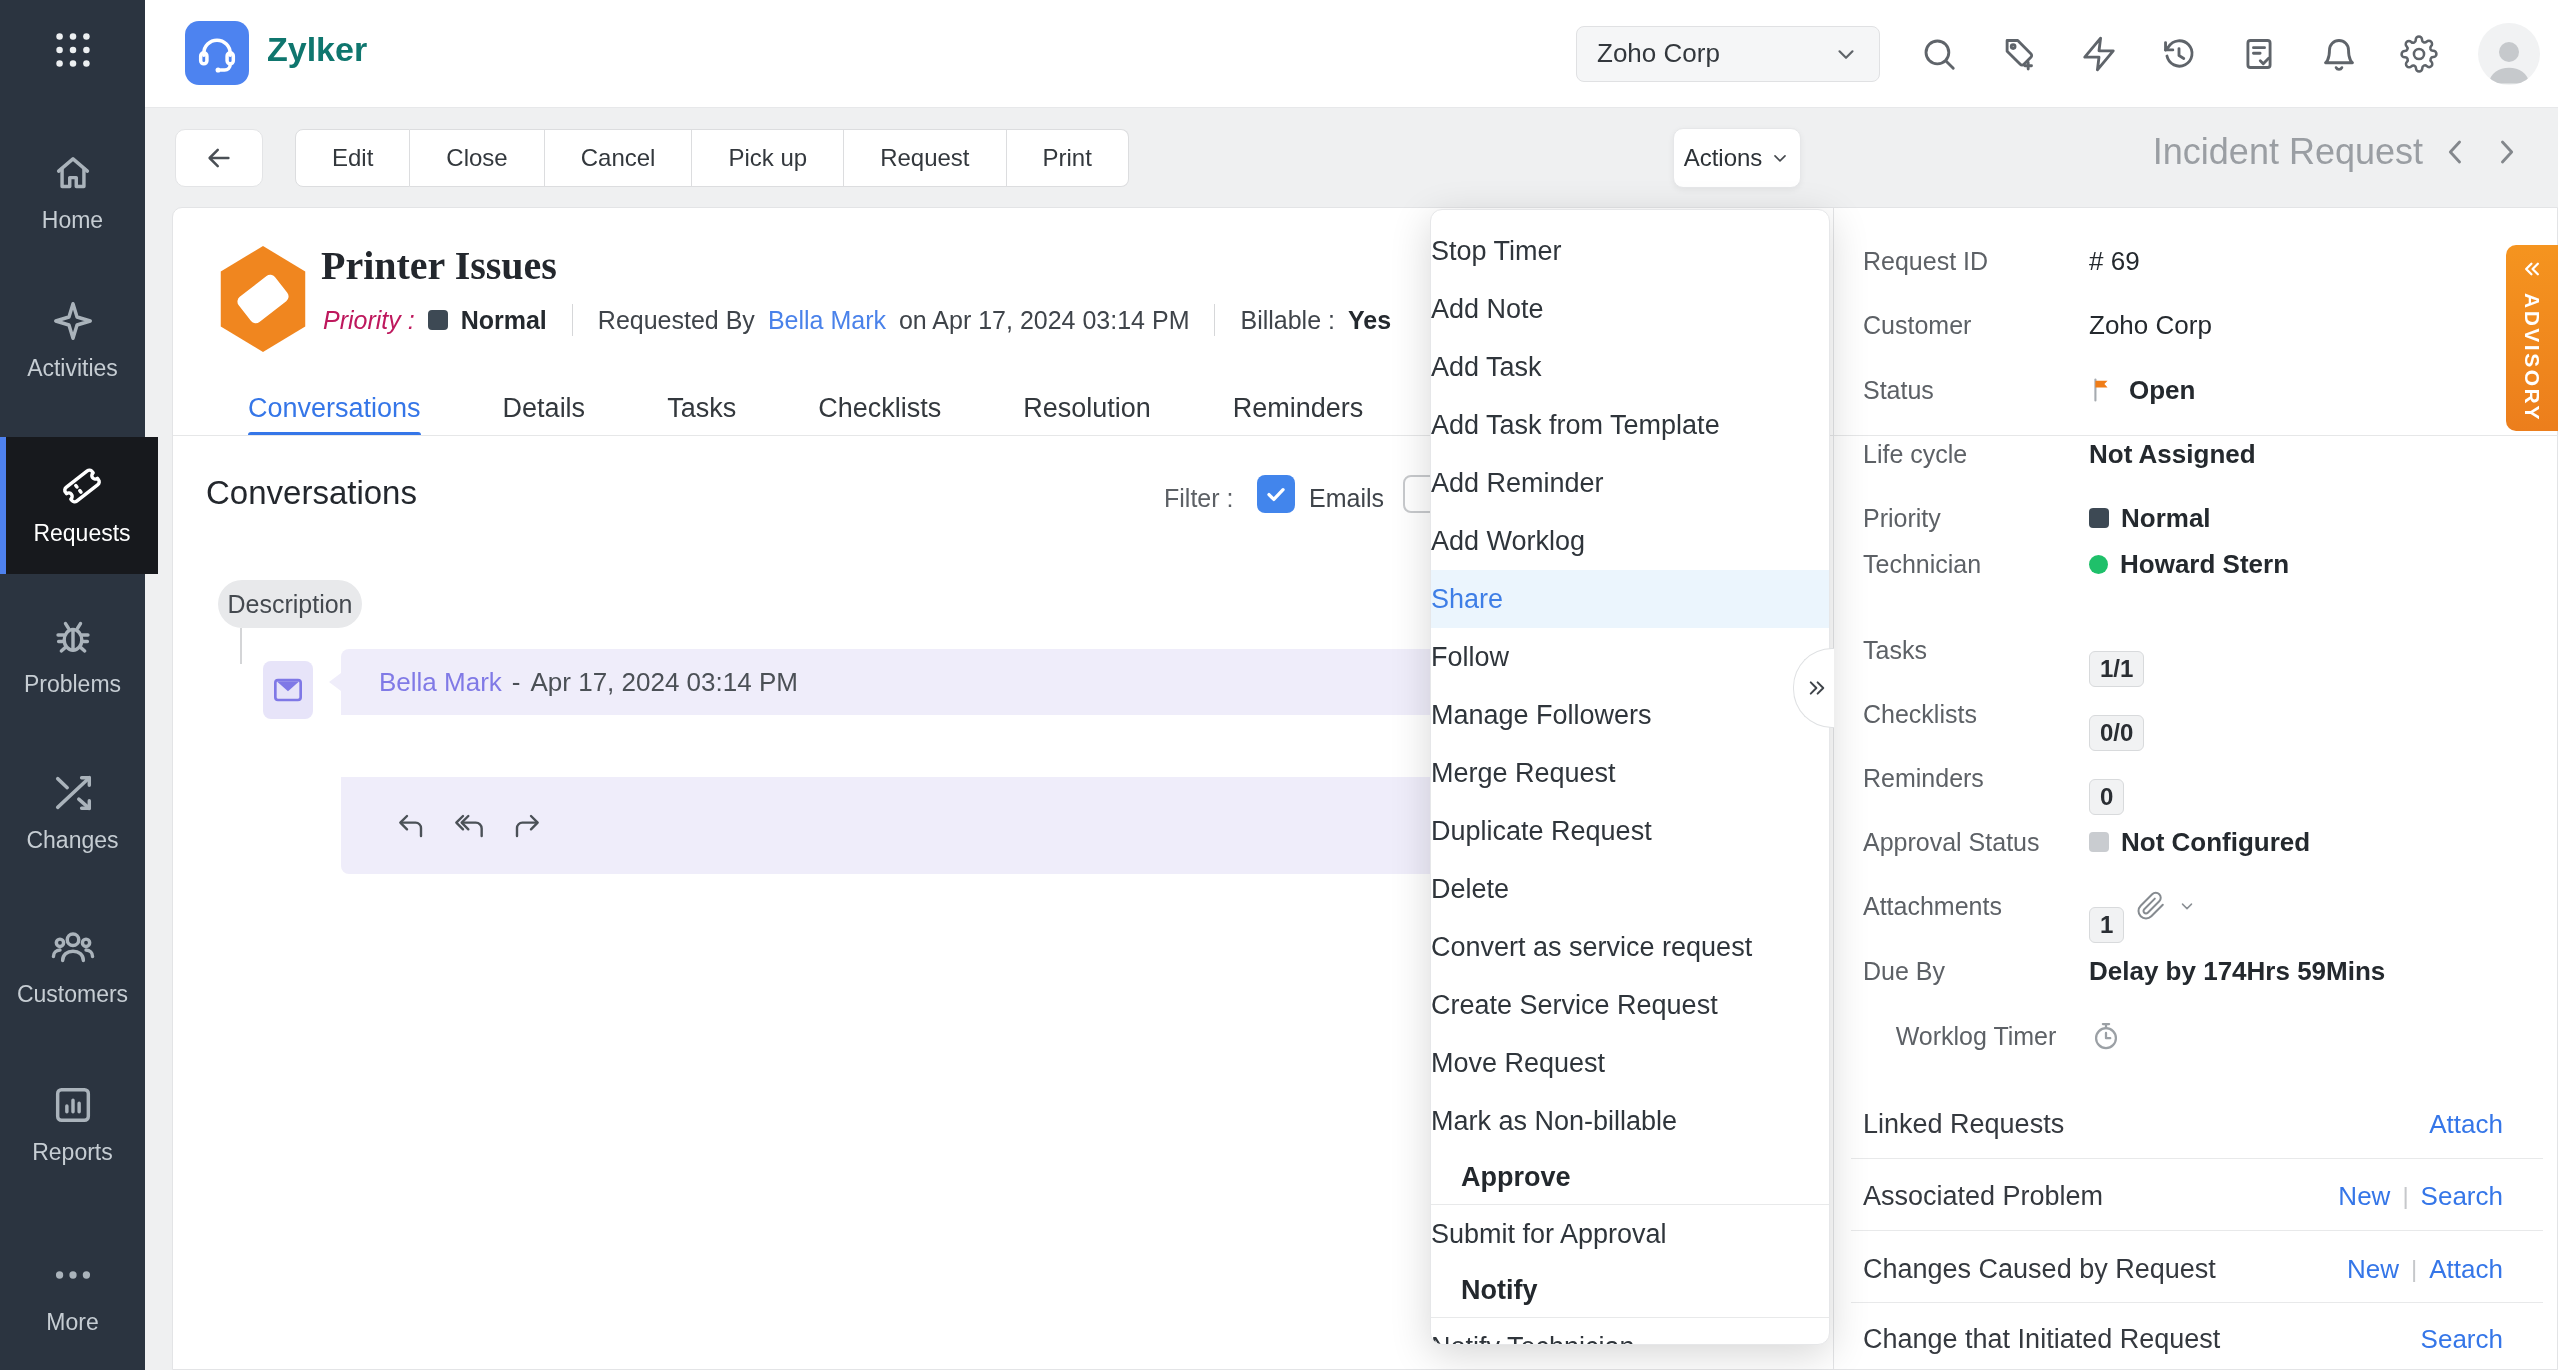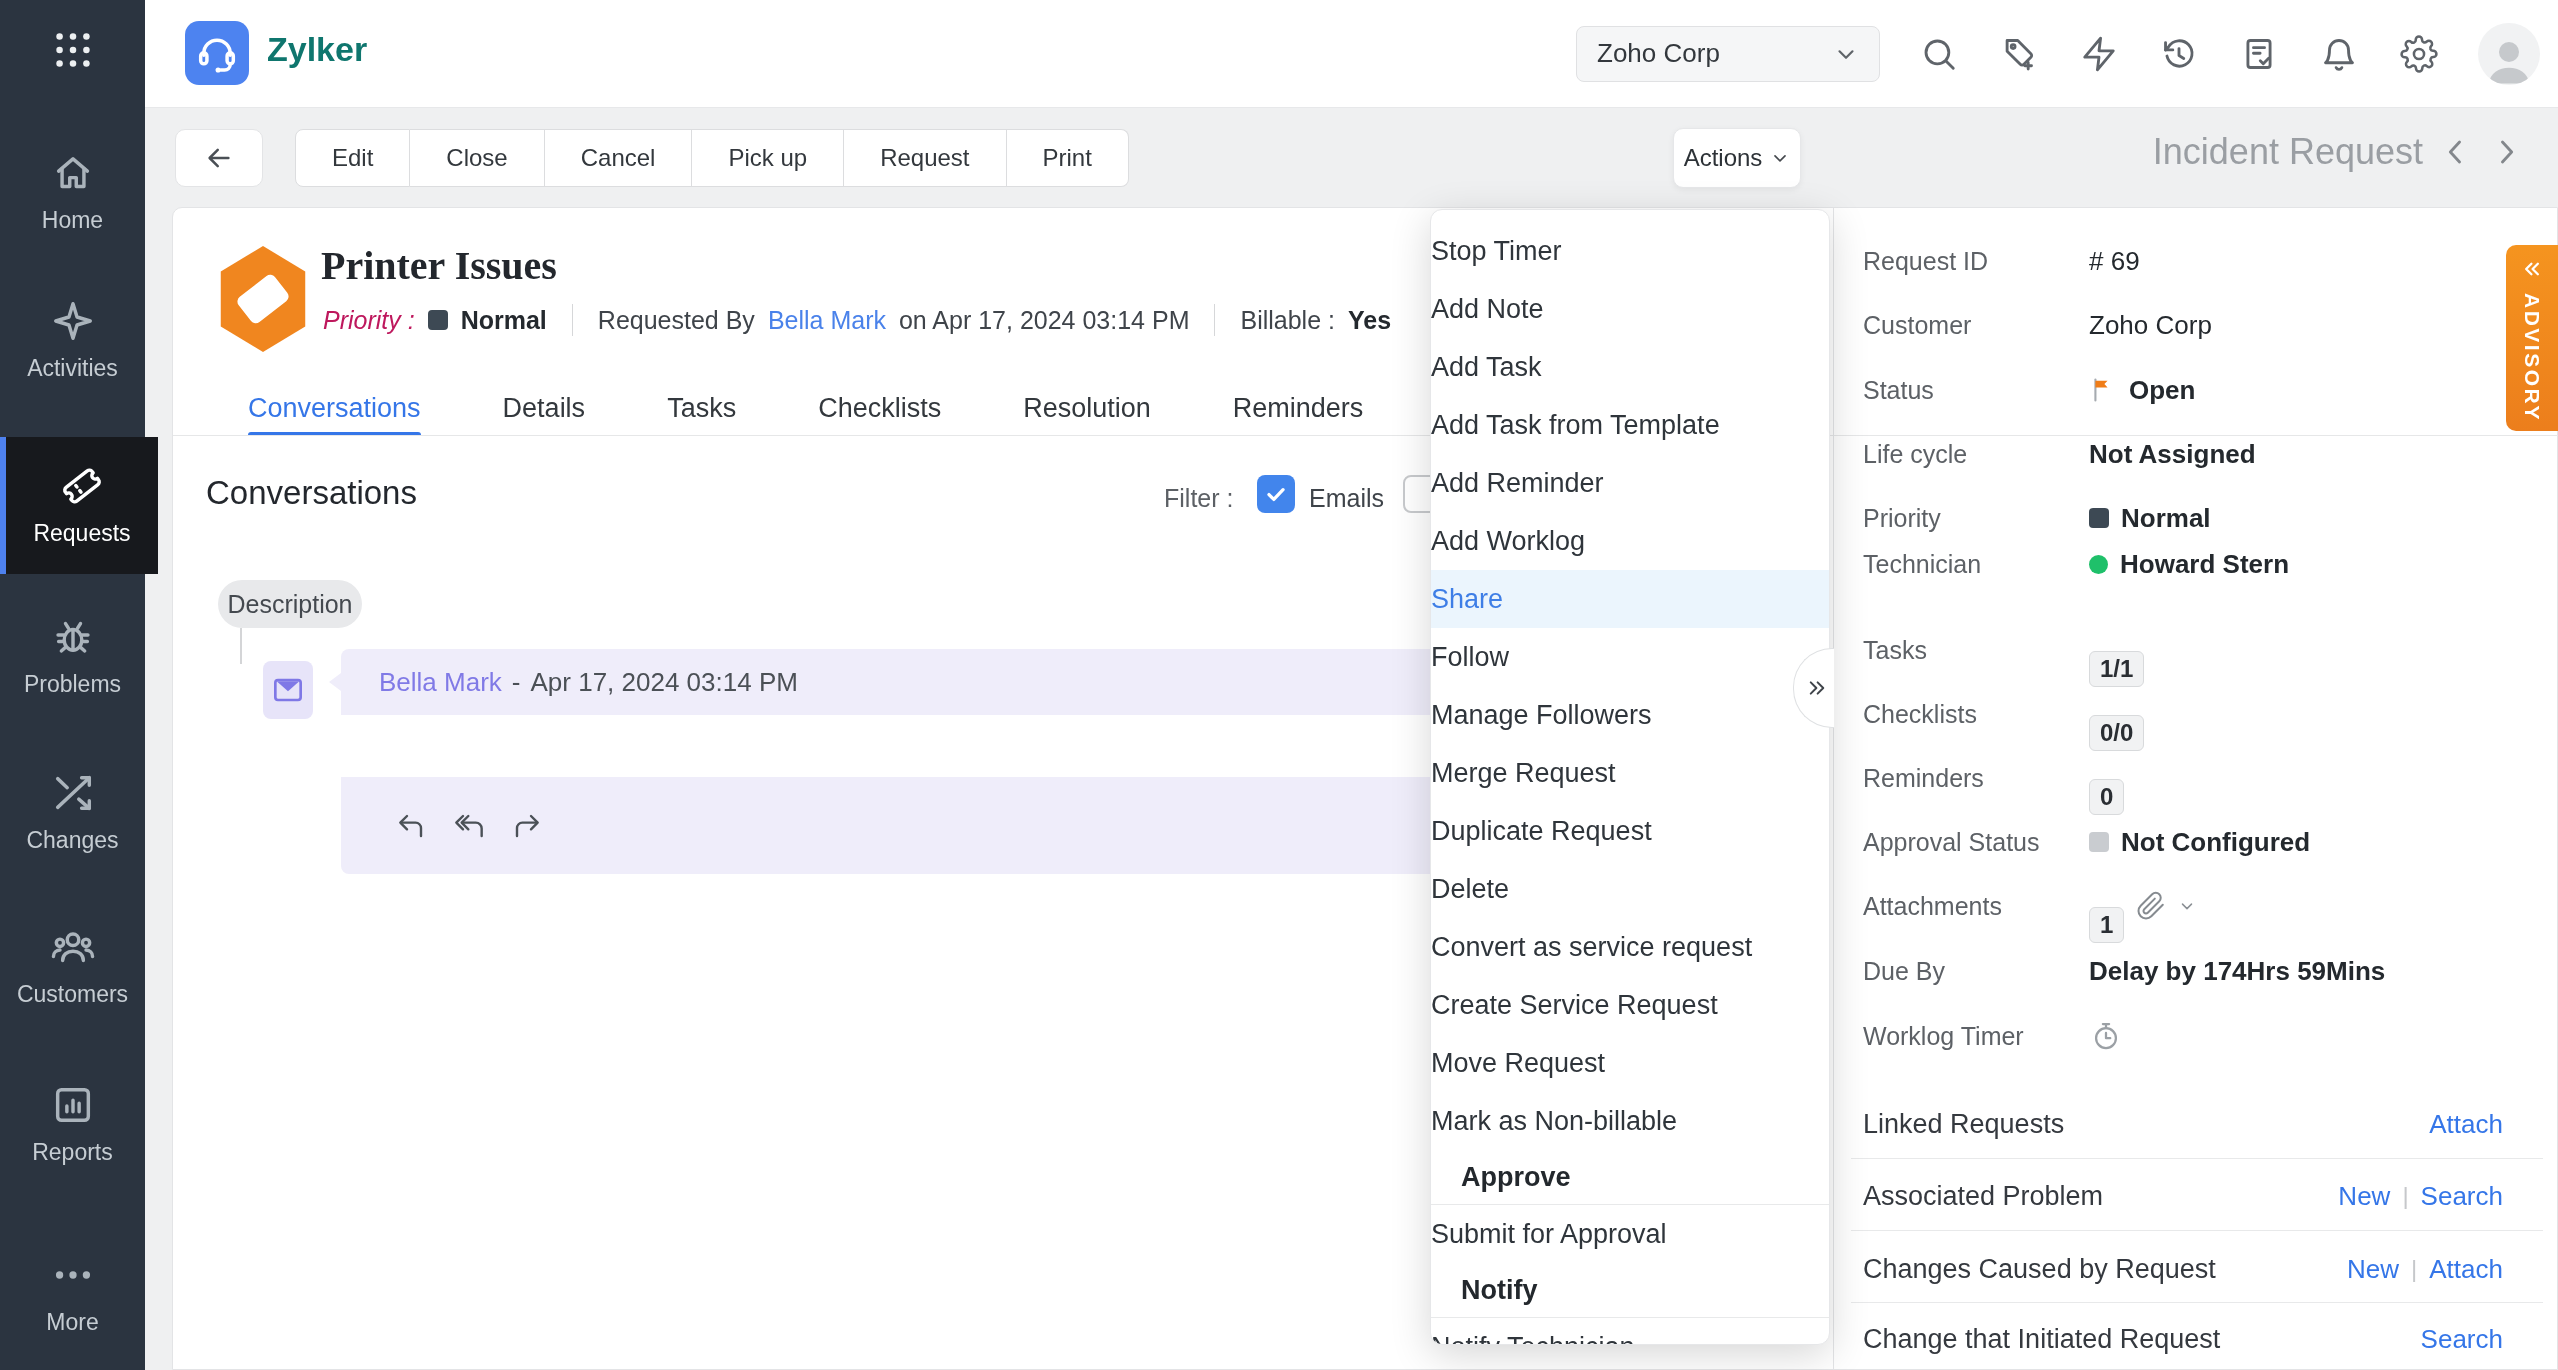--- a/index.html
+++ b/index.html
@@ -493,21 +493,21 @@
               </svg>
             </span>
           </span>
         </div>
         <div class="detail-row abs" style="top: 746px;">
           <span class="detail-label">Due By</span>
           <span class="detail-value bold">
             <span>Delay by 174Hrs 59Mins</span>
           </span>
         </div>
-        <div class="detail-row abs" style="top: 811px;">
+        <div class="detail-row abs" style="top: 811px; text-align: center;">
           <span class="detail-label">Worklog Timer</span>
           <span class="detail-value">
             <span class="ic timer-ic" style="width: 34px; height: 34px;">
               <svg viewBox="0 0 24 24" fill="none" stroke="currentColor" stroke-width="1.6" stroke-linecap="round" stroke-linejoin="round">
                 <circle cx="12" cy="13.5" r="7"></circle>
                 <path d="M12 6.5v-2M9.8 3.6h4.4"></path>
                 <path d="M12 13.5V9.8M12 13.5h3"></path>
               </svg>
             </span>
           </span>

